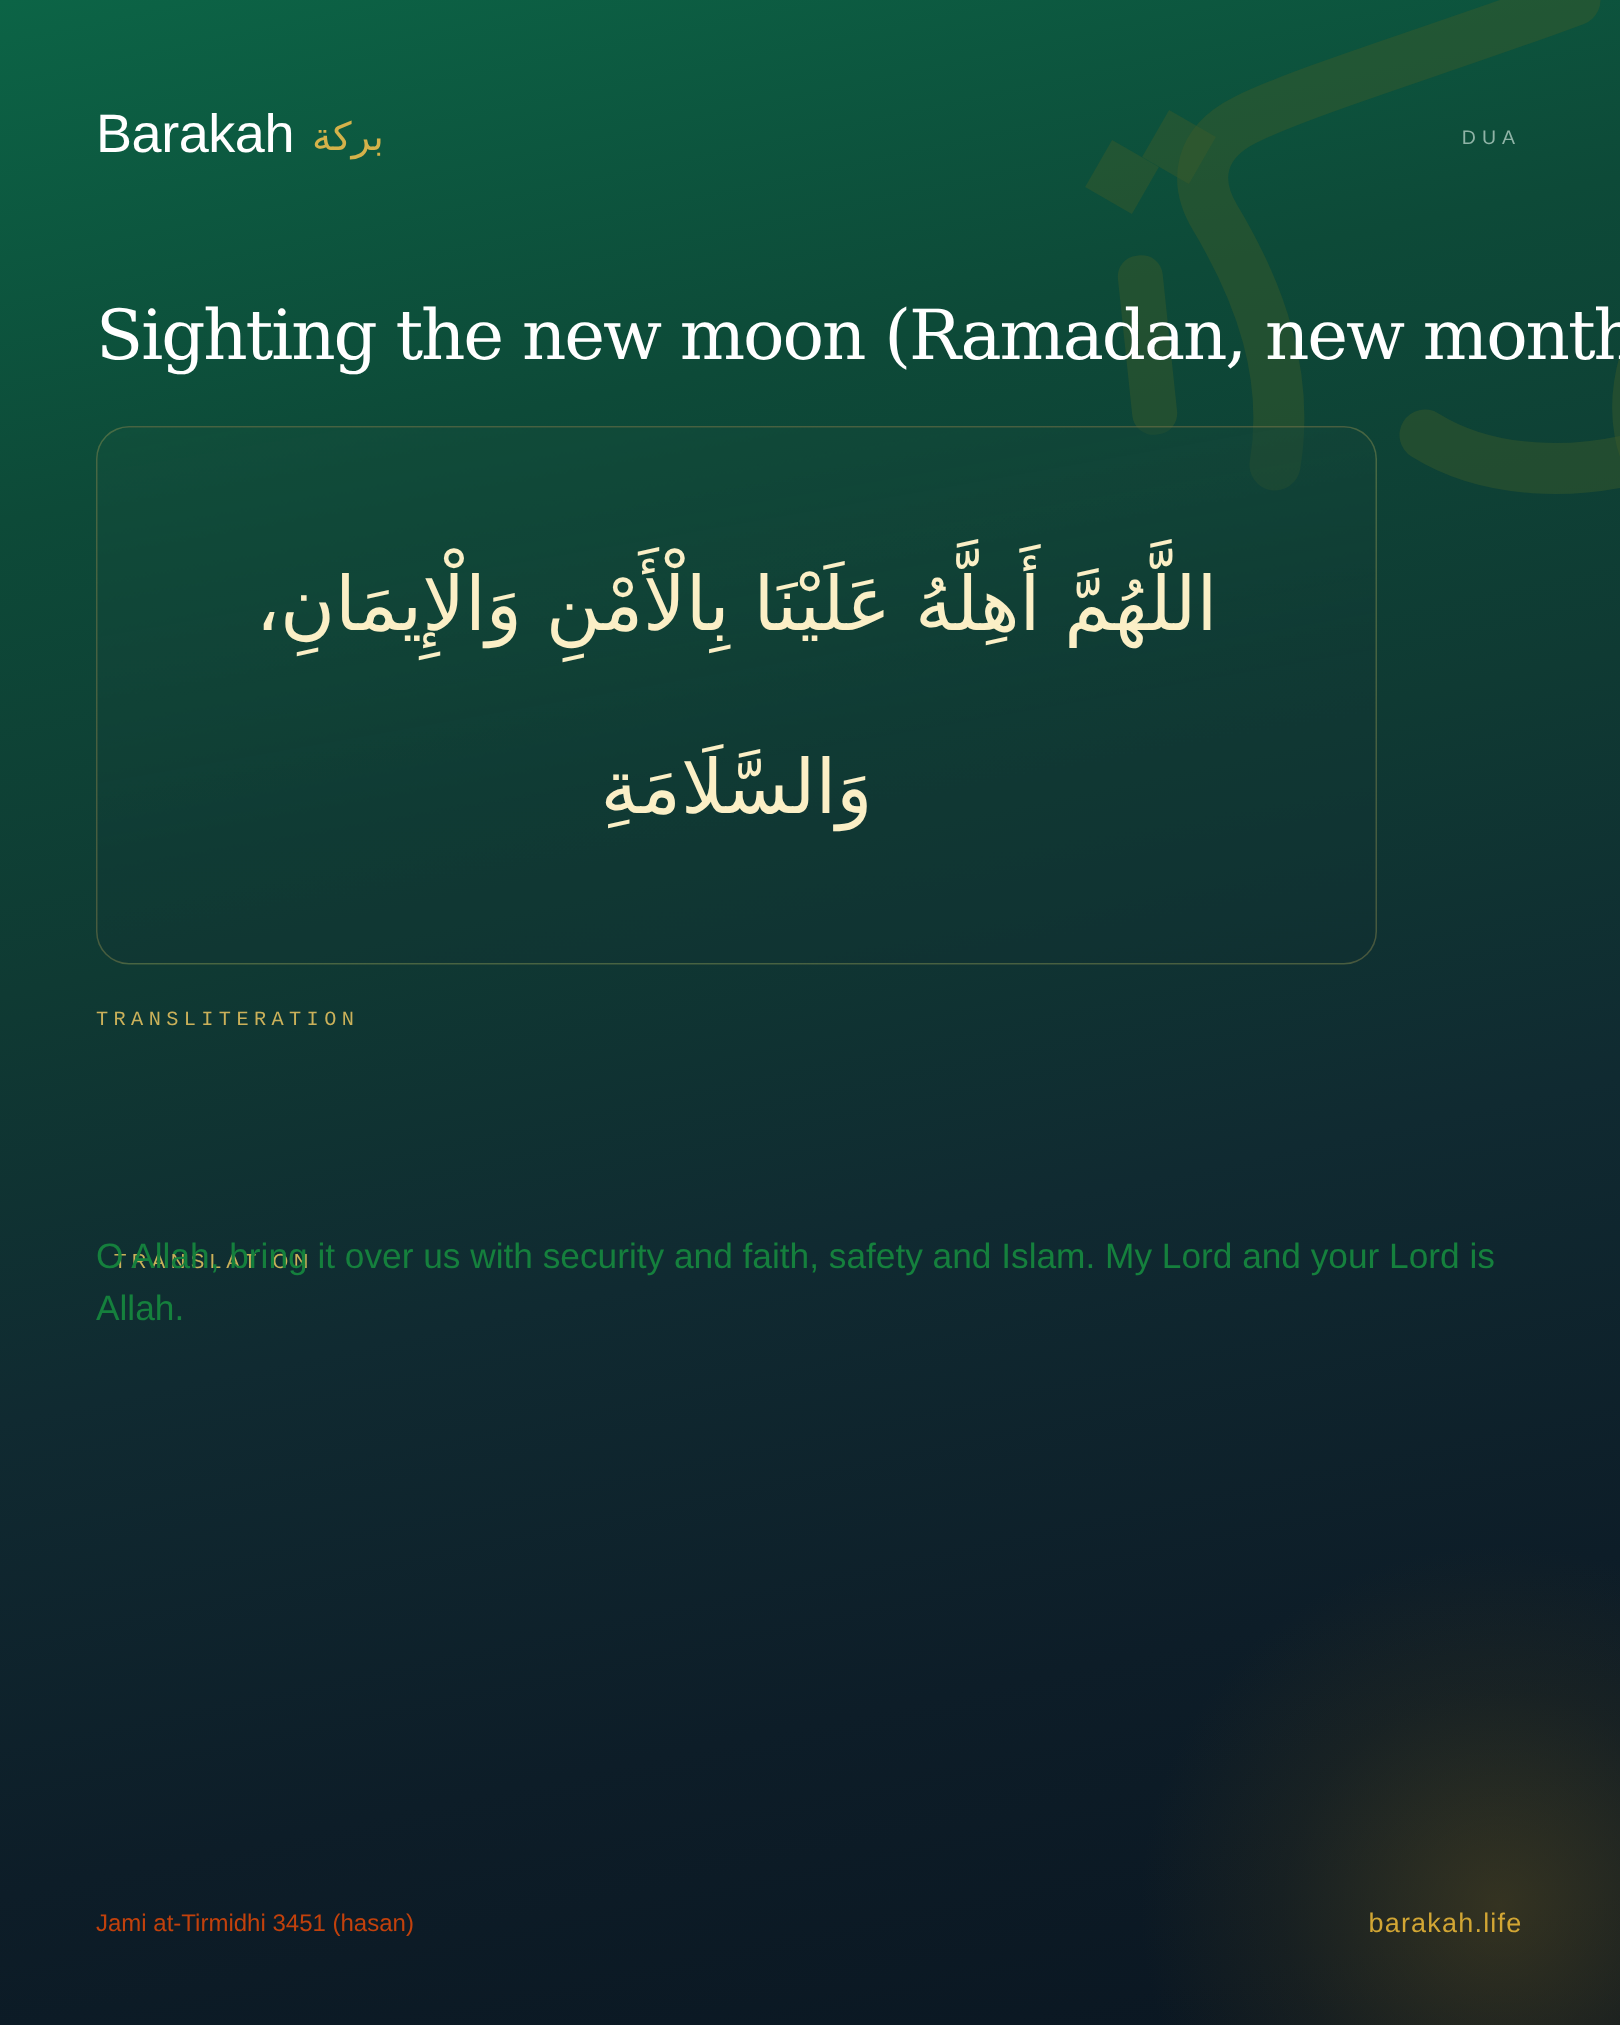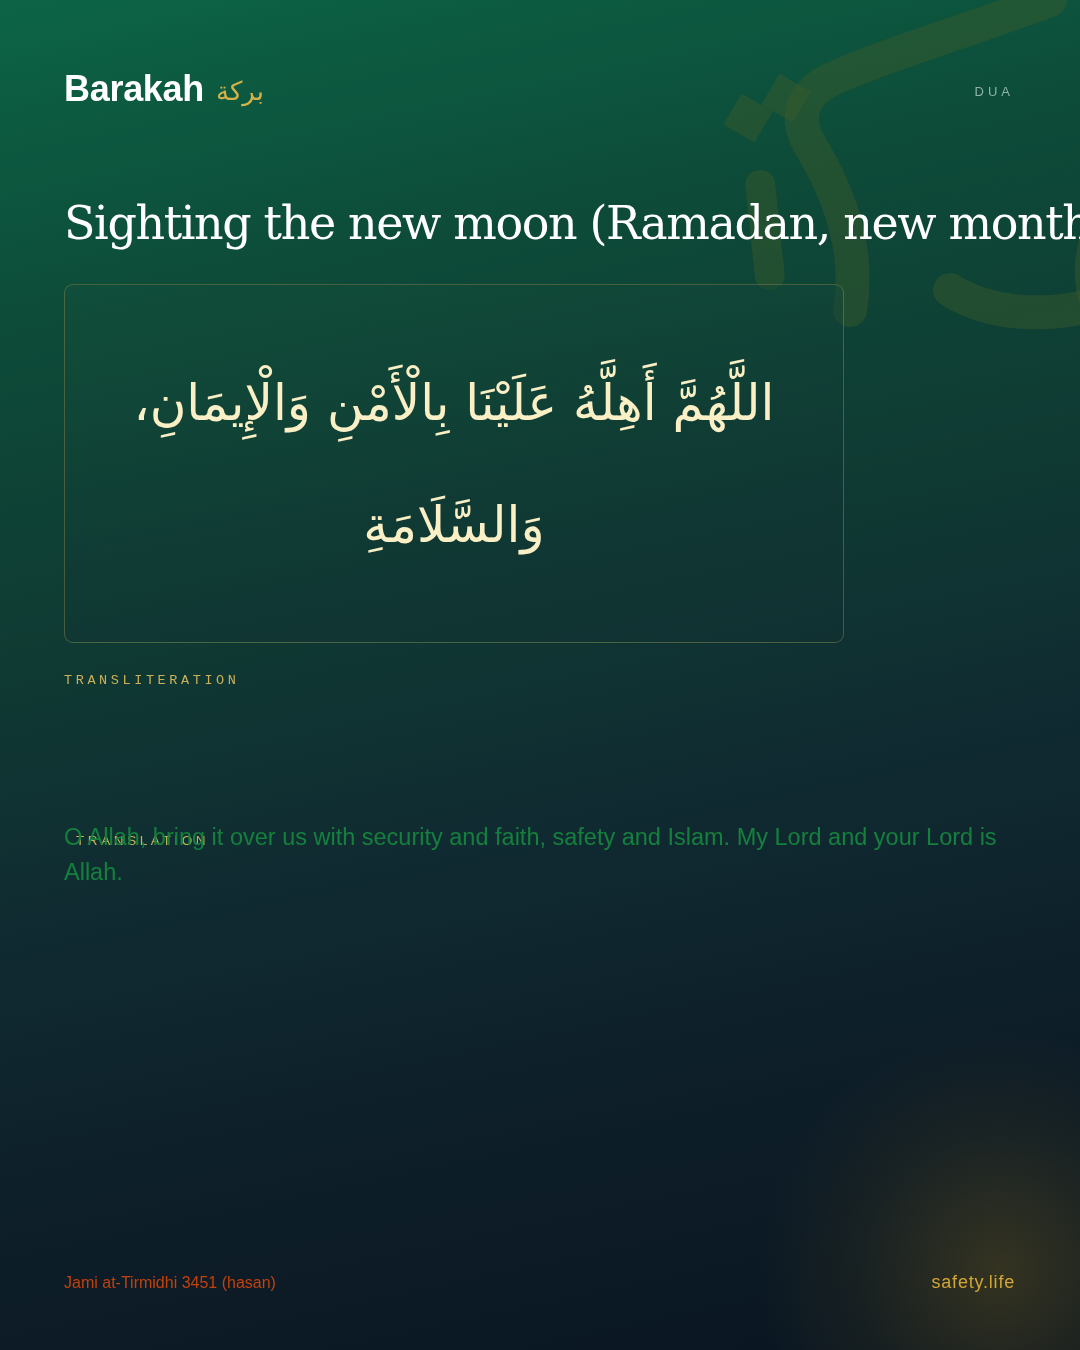--- a/index.html
+++ b/index.html
@@ -33,21 +33,21 @@
     .brand {
       position: absolute;
       left: 64px;
       top: 64px;
       display: flex;
       align-items: center;
       gap: 12px;
     }
     .brand-name {
       font-size: 36px;
-      font-weight: 700;
+      font-weight: 400;
       color: #ffffff;
       letter-spacing: -0.3px;
       line-height: 44px;
     }
     .brand-arabic {
       font-family: Liberation Serif, serif;
       font-size: 26px;
       color: #d4b24a;
       line-height: 44px;
       margin-top: 6px;
@@ -83,24 +83,24 @@
       letter-spacing: -1.4px;
       line-height: 62px;
       white-space: nowrap;
     }
 
     
     .arabic-card {
       position: absolute;
       left: 64px;
       top: 284px;
-      width: 780px;
+      width: 854px;
       height: 359px;
       border: 1px solid rgba(190, 170, 90, 0.32);
-      border-radius: 9px;
+      border-radius: 22px;
       background: linear-gradient(170deg, rgba(20, 80, 60, 0.55) 0%, rgba(18, 55, 52, 0.45) 60%, rgba(18, 48, 50, 0.45) 100%);
       box-sizing: border-box;
       display: flex;
       align-items: center;
       justify-content: center;
       padding: 30px 52px;
     }
     .arabic-text {
       direction: rtl;
       text-align: center;
@@ -194,14 +194,14 @@
       <span>اللَّهُمَّ أَهِلَّهُ عَلَيْنَا بِالْأَمْنِ وَالْإِيمَانِ، وَالسَّلَامَةِ</span><br>
     </p>
   </div>
 
   <div class="label label-translit">TRANSLITERATION</div>
 
   <div class="label label-translation">TRANSLATION</div>
   <p class="translation">O Allah, bring it over us with security and faith, safety and Islam. My Lord and your Lord is Allah.</p>
 
   <div class="source">Jami at-Tirmidhi 3451 (hasan)</div>
-  <a class="site-link">safety.life</a>
+  <a class="site-link">barakah.life</a>
 </div>
 
 </body></html>

